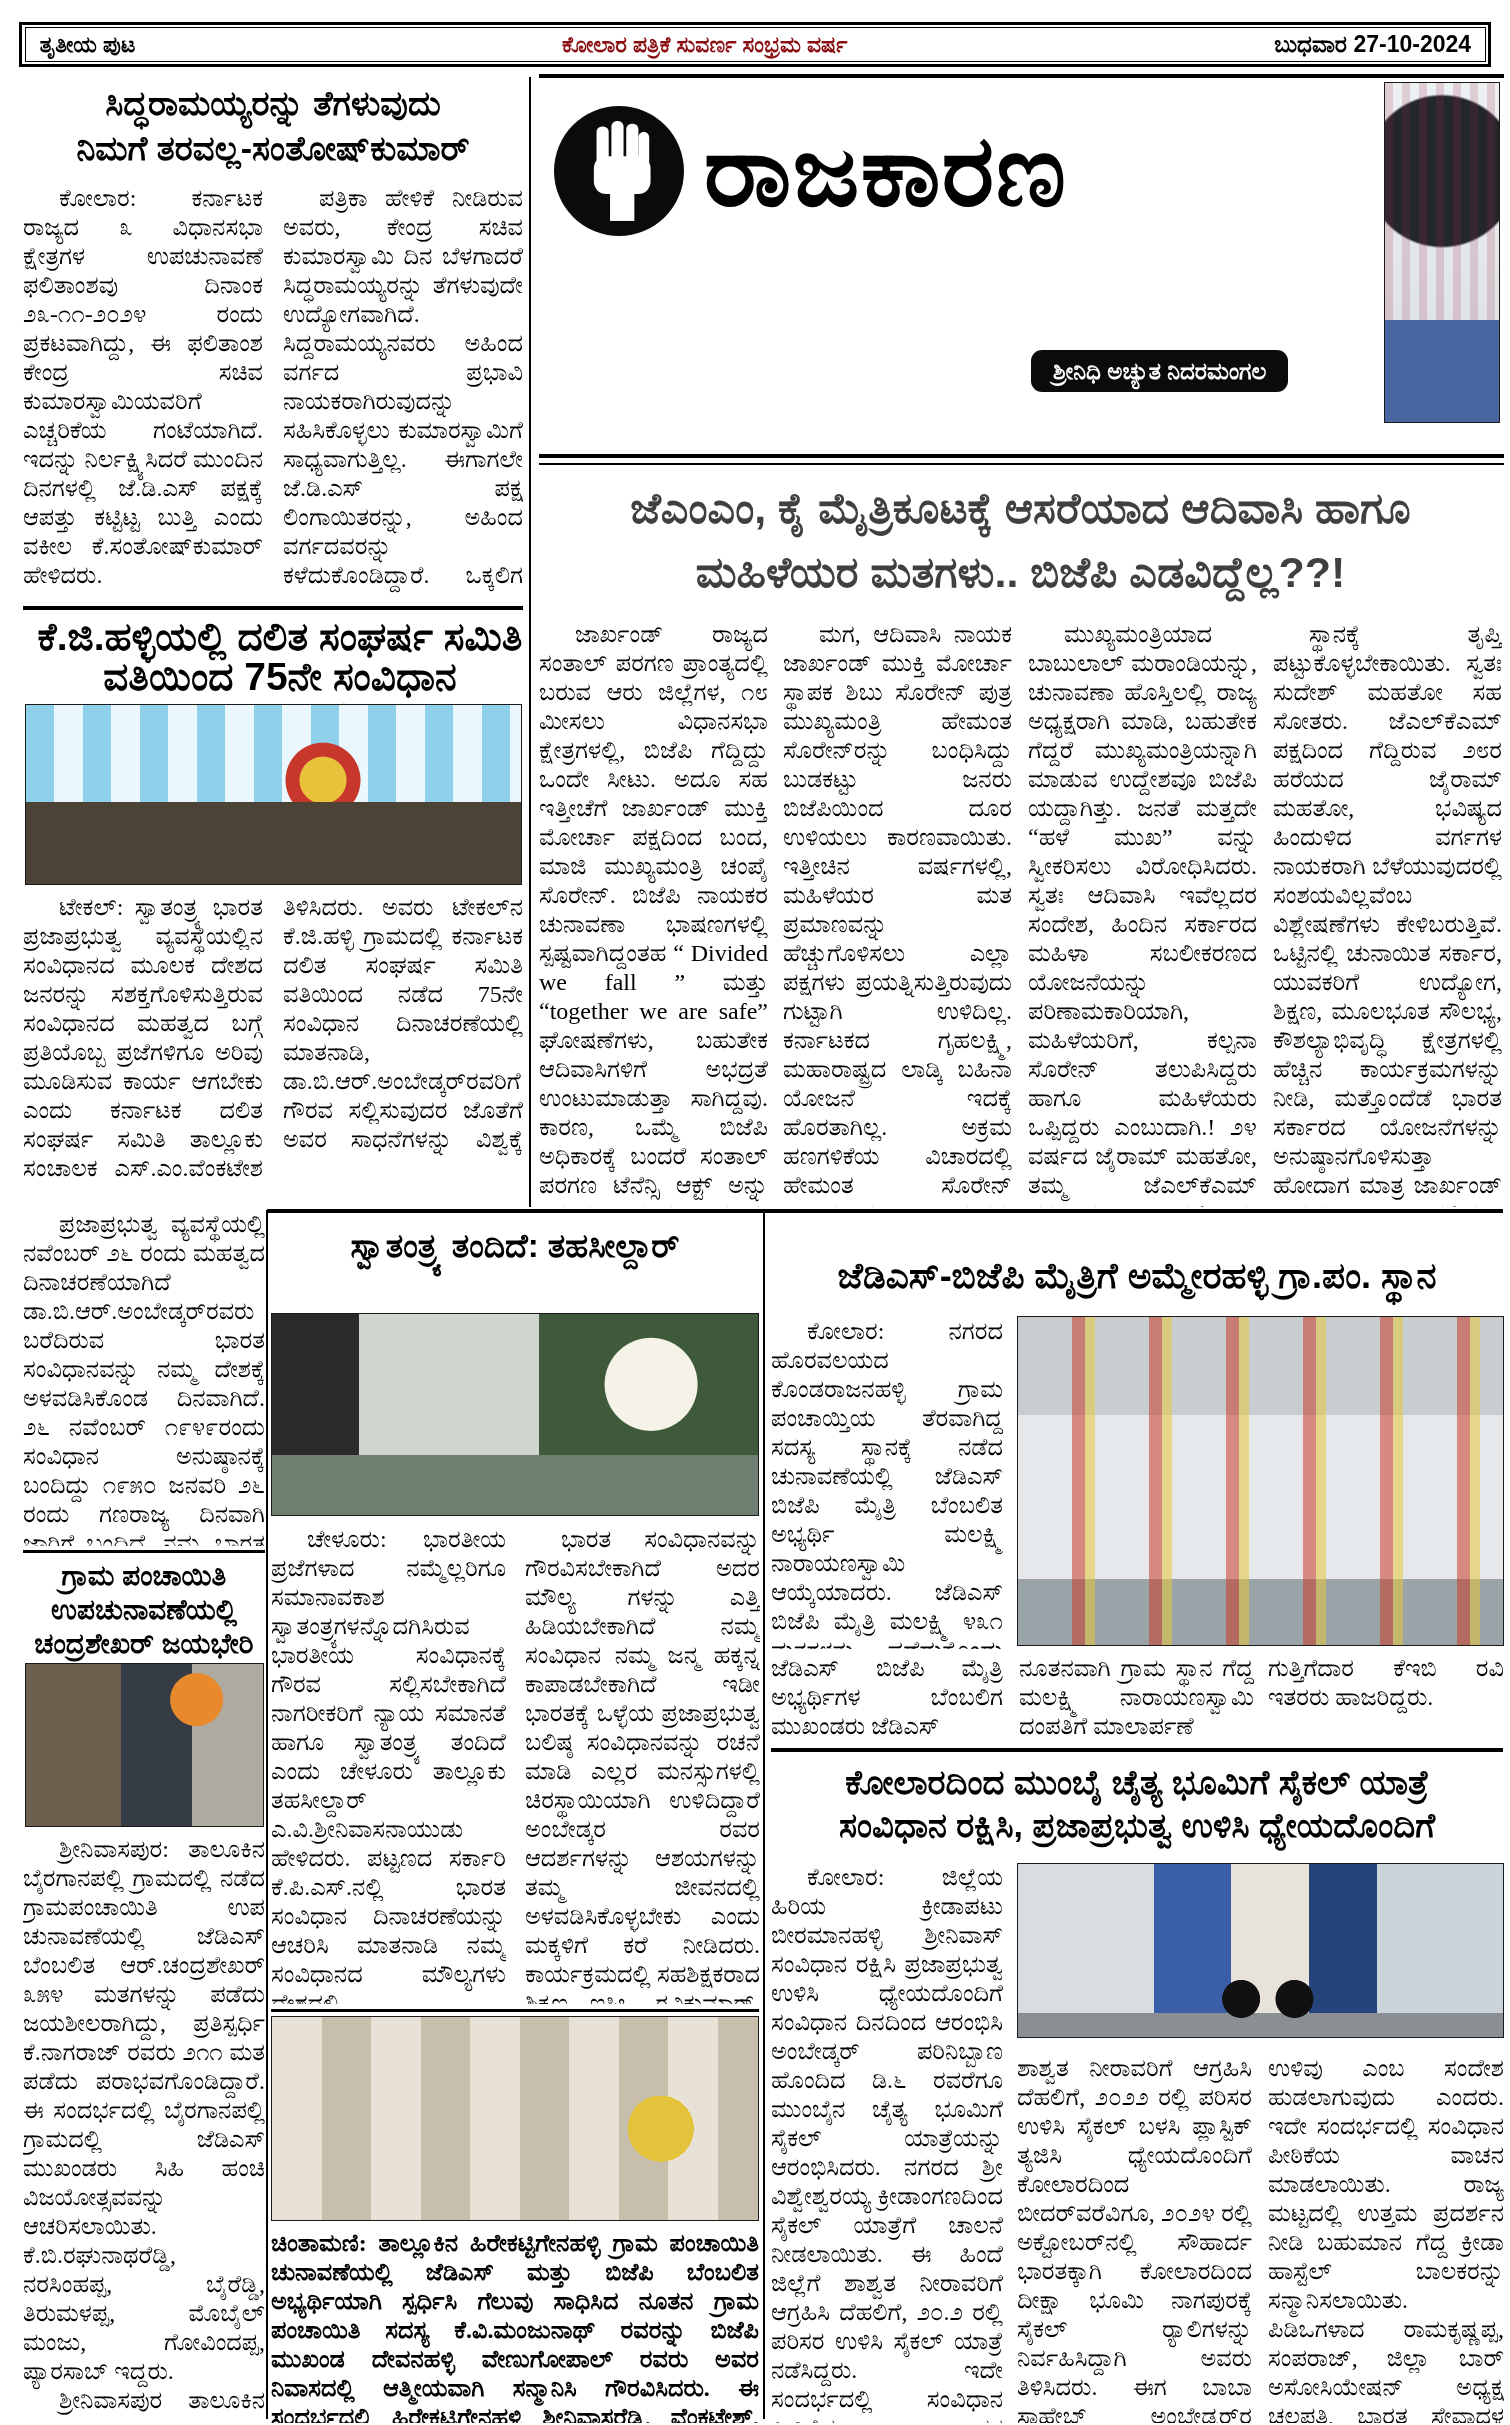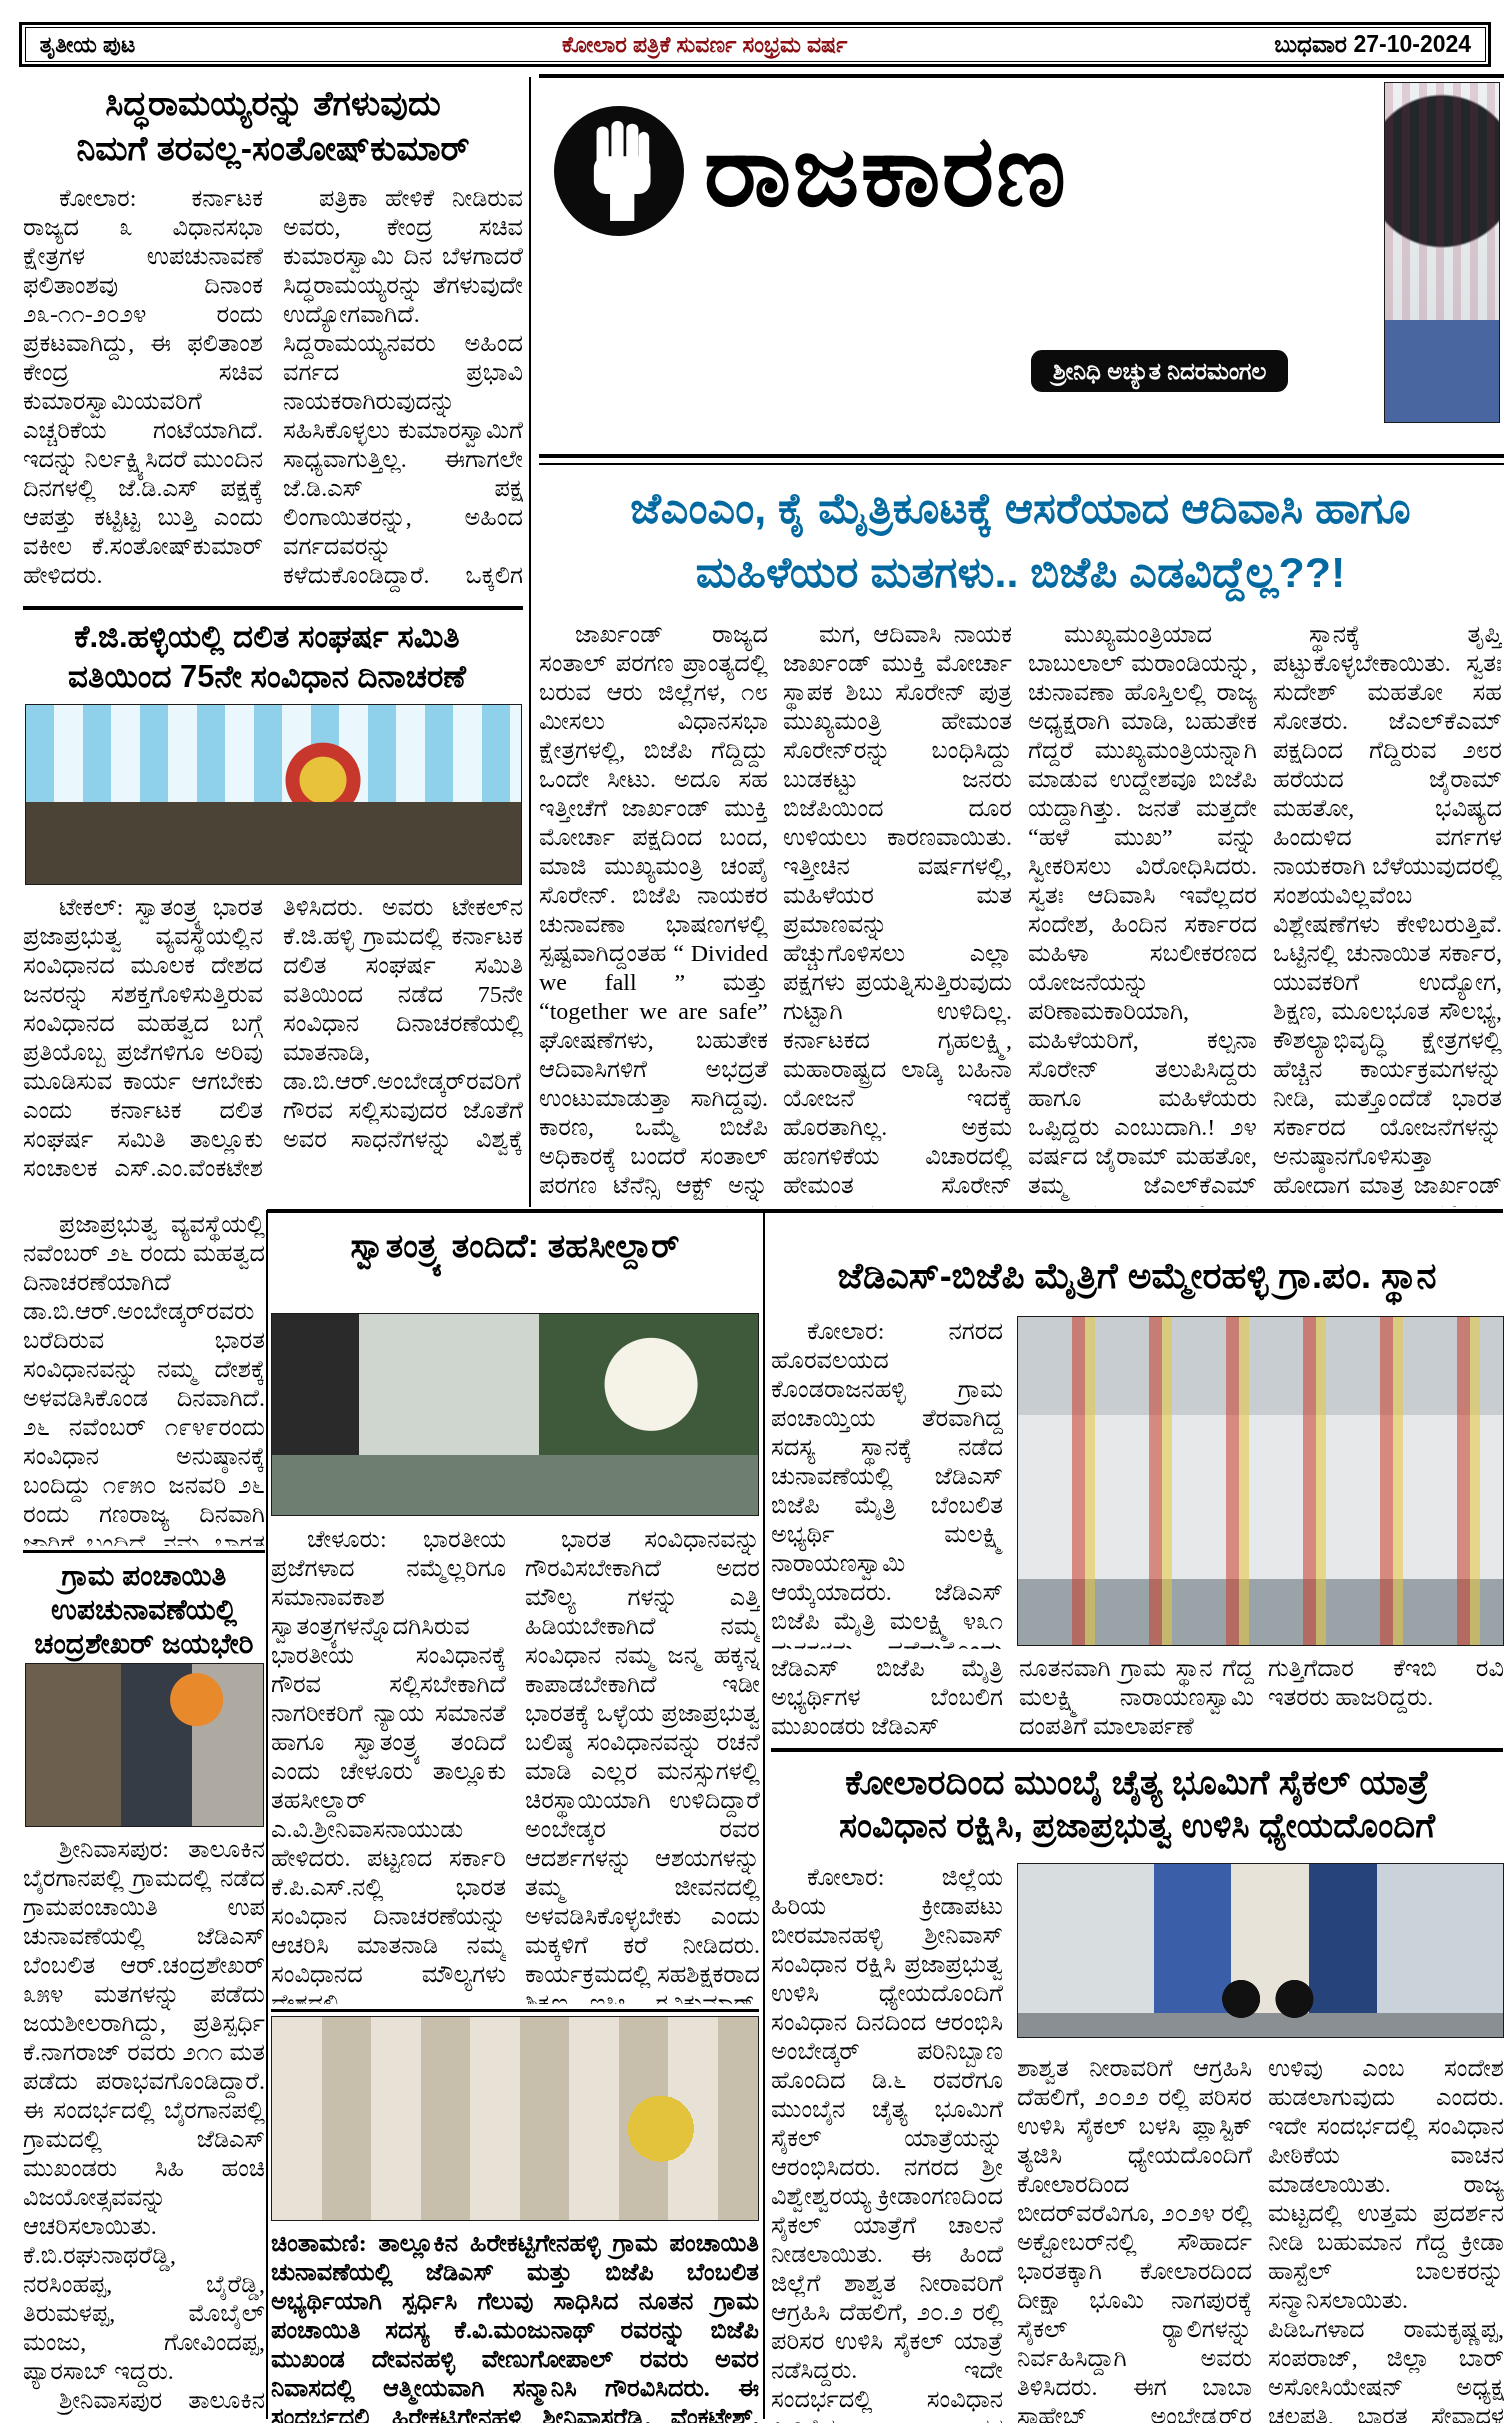--- a/index.html
+++ b/index.html
@@ -18,21 +18,21 @@
   .topbar{border:3.9px solid #000;background:#fff;padding:2.3px}
   .topbar-in{border:1.5px solid #000;height:100%;display:flex;align-items:center;justify-content:space-between;padding:0 14px;font-family:"Liberation Sans",sans-serif;font-weight:bold}
   .tb-left{font-size:22px}
   .tb-center{font-size:22px;color:#8a0f12}
   .tb-right{font-size:23px}
   
   .mast{display:flex;align-items:center;justify-content:flex-start;gap:20px}
   .mast-word{font-family:"Liberation Sans",sans-serif;font-weight:bold;font-size:99px;line-height:1;letter-spacing:1.5px}
   .fist{width:130px;height:130px;border-radius:50%;background:#0b0b0b;display:flex;align-items:center;justify-content:center;flex:0 0 auto}
   .byline-pill{background:#0b0b0b;color:#fff;border-radius:11px;padding:7.7px 22px;font-family:"Liberation Sans",sans-serif;font-weight:bold;font-size:23px;white-space:nowrap}
-  .red-head{color:#0369a1}
+  .red-head{color:#404040}
   .caption p{font-weight:bold;text-align:justify;text-indent:0}
   
   .ph1{background:linear-gradient(0deg,#4a4336 0 46%,transparent 46%),radial-gradient(circle at 60% 42%,#e8c23a 0 23px,#c8372c 24px 37px,transparent 38px),repeating-linear-gradient(90deg,#8fd0ea 0 28px,#eaf7fd 28px 57px)}
   .ph2{background:linear-gradient(0deg,#6e7f72 0 30%,transparent 30%),radial-gradient(circle at 78% 35%,#f5f2e8 0 46px,transparent 47px),linear-gradient(90deg,#2a2a2a 0 18%,#cfd6cf 18% 55%,#3f5a3a 55% 100%)}
   .ph3{background:repeating-linear-gradient(90deg,transparent 0 54px,rgba(200,60,40,.55) 54px 67px,rgba(230,200,60,.55) 67px 77px),linear-gradient(0deg,transparent 0 20%,rgba(255,255,255,.55) 20% 70%,transparent 70%),linear-gradient(0deg,#9aa3a8 0 20%,#c7cdd1 20% 100%)}
   .ph4{background:radial-gradient(circle at 46% 78%,#111 0 18.6px,transparent 19.4px),radial-gradient(circle at 57% 78%,#111 0 18.6px,transparent 19.4px),linear-gradient(0deg,#8a8f94 0 14%,transparent 14%),linear-gradient(90deg,#d8dde0 0 28%,#3a5ea8 28% 44%,#e8e3d8 44% 60%,#27437c 60% 74%,#cbd3da 74%)}
   .ph5{background:radial-gradient(circle at 72% 22%,#e8892b 0 26px,transparent 27px),linear-gradient(rgba(40,35,30,.30),rgba(40,35,30,.30)),linear-gradient(90deg,#8a7a62 0 40%,#3c4757 40% 70%,#e9e4da 70%)}
   .ph6{background:radial-gradient(circle at 80% 55%,#e3c33c 0 33px,transparent 33px),repeating-linear-gradient(90deg,#e8e2d6 0 50px,#c8beac 50px 99px)}
   .phP{background:linear-gradient(0deg,#4a66a0 0 30%,transparent 30%),repeating-linear-gradient(90deg,rgba(150,40,70,.18) 0 7.7px,transparent 7.7px 17px),radial-gradient(circle at 50% 26%,#23272b 0 29%,transparent 30%),linear-gradient(#eef1f3,#d9dee2)}
 </style>
@@ -54,21 +54,21 @@
     <div>ನಿಮಗೆ ತರವಲ್ಲ-ಸಂತೋಷ್‌ಕುಮಾರ್</div>
   </div>
   <div class="abs btxt cols2" style="left:23px;top:184px;width:500px;height:418px">
     <p>ಕೋಲಾರ: ಕರ್ನಾಟಕ ರಾಜ್ಯದ ೩ ವಿಧಾನಸಭಾ ಕ್ಷೇತ್ರಗಳ ಉಪಚುನಾವಣೆ ಫಲಿತಾಂಶವು ದಿನಾಂಕ ೨೩-೧೧-೨೦೨೪ ರಂದು ಪ್ರಕಟವಾಗಿದ್ದು, ಈ ಫಲಿತಾಂಶ ಕೇಂದ್ರ ಸಚಿವ ಕುಮಾರಸ್ವಾಮಿಯವರಿಗೆ ಎಚ್ಚರಿಕೆಯ ಗಂಟೆಯಾಗಿದೆ. ಇದನ್ನು ನಿರ್ಲಕ್ಷ್ಯಿಸಿದರೆ ಮುಂದಿನ ದಿನಗಳಲ್ಲಿ ಜೆ.ಡಿ.ಎಸ್ ಪಕ್ಷಕ್ಕೆ ಆಪತ್ತು ಕಟ್ಟಿಟ್ಟ ಬುತ್ತಿ ಎಂದು ವಕೀಲ ಕೆ.ಸಂತೋಷ್‌ಕುಮಾರ್ ಹೇಳಿದರು.</p>
     <p>ಪತ್ರಿಕಾ ಹೇಳಿಕೆ ನೀಡಿರುವ ಅವರು, ಕೇಂದ್ರ ಸಚಿವ ಕುಮಾರಸ್ವಾಮಿ ದಿನ ಬೆಳಗಾದರೆ ಸಿದ್ಧರಾಮಯ್ಯರನ್ನು ತೆಗಳುವುದೇ ಉದ್ಯೋಗವಾಗಿದೆ. ಸಿದ್ದರಾಮಯ್ಯನವರು ಅಹಿಂದ ವರ್ಗದ ಪ್ರಭಾವಿ ನಾಯಕರಾಗಿರುವುದನ್ನು ಸಹಿಸಿಕೊಳ್ಳಲು ಕುಮಾರಸ್ವಾಮಿಗೆ ಸಾಧ್ಯವಾಗುತ್ತಿಲ್ಲ. ಈಗಾಗಲೇ ಜೆ.ಡಿ.ಎಸ್ ಪಕ್ಷ ಲಿಂಗಾಯಿತರನ್ನು, ಅಹಿಂದ ವರ್ಗದವರನ್ನು ಕಳೆದುಕೊಂಡಿದ್ದಾರೆ. ಒಕ್ಕಲಿಗ ಮತ ಬ್ಯಾಂಕನ್ನು ಸಹ ದಿನೇದಿನೇ ಸ್ವಲ್ಪ ಸ್ವಲ್ಪ ಕಳೆದುಕೊಳ್ಳುತ್ತಾ ಬರುತ್ತಿದೆ. ಹೀಗಾದರೆ ಜಿ.ಡಿ.ಎಸ್ ಪಕ್ಷಕ್ಕೆ ಮುಂದೆ ತುಂಬಾ ತೊಂದರೆಯಾಗುತ್ತದೆ.</p>
     <p>ನಮ್ಮ ರಾಜ್ಯದಲ್ಲಿ ಪ್ರಾದೇಶಿಕ ಪಕ್ಷ ಇರಬೇಕು ಎನ್ನುವುದು ನಮ್ಮ ಬಯಕೆ. ಆದರೆ ಕುಮಾರಸ್ವಾಮಿಯವರ ಚಪಲದ ಮಾತಿನಿಂದ ಯಾವೊಬ್ಬ ಸಮುದಾಯದವರು ಅವರನ್ನು ಸಂಪೂರ್ಣವಾಗಿ ನಂಬುವ ಪರಿಸ್ಥಿತಿಯಲ್ಲಿಲ್ಲ. ನಿಮ್ಮ ಮಗನು ಮೂರು ಚುನಾವಣೆಯಲ್ಲಿ ಸೋತರು ನಿಮಗೆ ಇನ್ನು ಬುದ್ದಿ ಬಂದಿಲ್ಲ. ಇನ್ನು ಯಾವಾಗ ಬುದ್ದಿ ಬರುತ್ತೋ ಗೊತ್ತಿಲ್ಲ. ಬಿಜೆಪಿ ಪಕ್ಷದ ಜೊತೆ ಮೈತ್ರಿ ಆದ ತಕ್ಷಣ ಎಲ್ಲವೂ ಸರಿ ಹೋಗುತ್ತದೆ ಎಂದು ತಿಳಿದರೆ ಅದು ನಿಮ್ಮ ಮೂರ್ಖತನ. ಆದ್ದರಿಂದ ಇನ್ನಾದರೂ ಅಹಿಂದ ನಾಯಕ ಸಿದ್ಧರಾಮಯ್ಯರನ್ನು ನಿಂದಿಸುವುದು, ತೆಗಳುವುದು, ಅವರಿಗೆ ತೊಂದರೆ ಕೊಡುವುದನ್ನು ನಿಲ್ಲಿಸಿ ಮುಂದಾದರೂ ಜೆ.ಡಿ.ಎಸ್ ಪಕ್ಷಕ್ಕೆ ಅವಕಾಶಗಳು ಒದಗಿ ಬರಲಿವೆ ಎಂದು ಎಚ್ಚರಿಸಿದ್ದಾರೆ.</p>
   </div>
 
   <div class="abs hrule" style="left:23px;top:606px;width:500px"></div>
 
-  <div class="abs headline" style="left:17px;top:617px;width:500px;font-size:31px;line-height:40px">
+  <div class="abs headline" style="left:30px;top:617px;width:500px;font-size:39px;line-height:40px">
     <div>ಕೆ.ಜಿ.ಹಳ್ಳಿಯಲ್ಲಿ ದಲಿತ ಸಂಘರ್ಷ ಸಮಿತಿ</div>
     <div>ವತಿಯಿಂದ 75ನೇ ಸಂವಿಧಾನ ದಿನಾಚರಣೆ</div>
   </div>
   <div class="abs photo ph1" style="left:25px;top:704px;width:497px;height:181px"></div>
   <div class="abs btxt cols2" style="left:23px;top:893px;width:500px;height:312px">
     <p>ಟೇಕಲ್: ಸ್ವಾತಂತ್ರ್ಯ ಭಾರತ ಪ್ರಜಾಪ್ರಭುತ್ವ ವ್ಯವಸ್ಥೆಯಲ್ಲಿನ ಸಂವಿಧಾನದ ಮೂಲಕ ದೇಶದ ಜನರನ್ನು ಸಶಕ್ತಗೊಳಿಸುತ್ತಿರುವ ಸಂವಿಧಾನದ ಮಹತ್ವದ ಬಗ್ಗೆ ಪ್ರತಿಯೊಬ್ಬ ಪ್ರಜೆಗಳಿಗೂ ಅರಿವು ಮೂಡಿಸುವ ಕಾರ್ಯ ಆಗಬೇಕು ಎಂದು ಕರ್ನಾಟಕ ದಲಿತ ಸಂಘರ್ಷ ಸಮಿತಿ ತಾಲ್ಲೂಕು ಸಂಚಾಲಕ ಎಸ್.ಎಂ.ವೆಂಕಟೇಶ ತಿಳಿಸಿದರು. ಅವರು ಟೇಕಲ್‌ನ ಕೆ.ಜಿ.ಹಳ್ಳಿ ಗ್ರಾಮದಲ್ಲಿ ಕರ್ನಾಟಕ ದಲಿತ ಸಂಘರ್ಷ ಸಮಿತಿ ವತಿಯಿಂದ ನಡೆದ 75ನೇ ಸಂವಿಧಾನ ದಿನಾಚರಣೆಯಲ್ಲಿ ಮಾತನಾಡಿ, ಡಾ.ಬಿ.ಆರ್.ಅಂಬೇಡ್ಕರ್‌ರವರಿಗೆ ಗೌರವ ಸಲ್ಲಿಸುವುದರ ಜೊತೆಗೆ ಅವರ ಸಾಧನೆಗಳನ್ನು ವಿಶ್ವಕ್ಕೆ ತಿಳಿಸುವ ನವೆಂಬರ್ ೨೬ರ ವಿಶೇಷ ದಿನವಾಗಿದೆ ಎಂದರು.</p>
 
   </div>
   <div class="abs btxt" style="left:23px;top:1210px;width:242px;height:336px">
     <p style="text-indent:36px">ಪ್ರಜಾಪ್ರಭುತ್ವ ವ್ಯವಸ್ಥೆಯಲ್ಲಿ ನವೆಂಬರ್ ೨೬ ರಂದು ಮಹತ್ವದ ದಿನಾಚರಣೆಯಾಗಿದೆ ಡಾ.ಬಿ.ಆರ್.ಅಂಬೇಡ್ಕರ್‌ರವರು ಬರೆದಿರುವ ಭಾರತ ಸಂವಿಧಾನವನ್ನು ನಮ್ಮ ದೇಶಕ್ಕೆ ಅಳವಡಿಸಿಕೊಂಡ ದಿನವಾಗಿದೆ. ೨೬ ನವೆಂಬರ್ ೧೯೪೯ರಂದು ಸಂವಿಧಾನ ಅನುಷ್ಠಾನಕ್ಕೆ ಬಂದಿದ್ದು ೧೯೫೦ ಜನವರಿ ೨೬ ರಂದು ಗಣರಾಜ್ಯ ದಿನವಾಗಿ ಜಾರಿಗೆ ಬಂದಿದೆ. ನಮ್ಮ ಭಾರತ ಸಂವಿಧಾನ ದೇಶದ ಸರ್ವರಿಗೂ ಸಮಾನತೆ, ಮೂಲಭೂತ ಹಕ್ಕುಗಳು, ಕರ್ತವ್ಯಗಳನ್ನು ನೀಡಿದೆ. ಭಾರತ ಸಂವಿಧಾನ ವಿಶ್ವದಲ್ಲೇ ಅತಿ ದೊಡ್ಡ ಬಲವಾದ ಸಂವಿಧಾನವಾಗಿದ್ದು ನಮ್ಮೆಲ್ಲರನ್ನು ಸಂರಕ್ಷಣೆ ಮಾಡುವ ದೊಡ್ಡ ಕಾನೂನು ಗ್ರಂಥವಾಗಿದ್ದು ಇದನ್ನು ರೂಪಿಸಿದ ಶಿಲ್ಪಿ</p>

